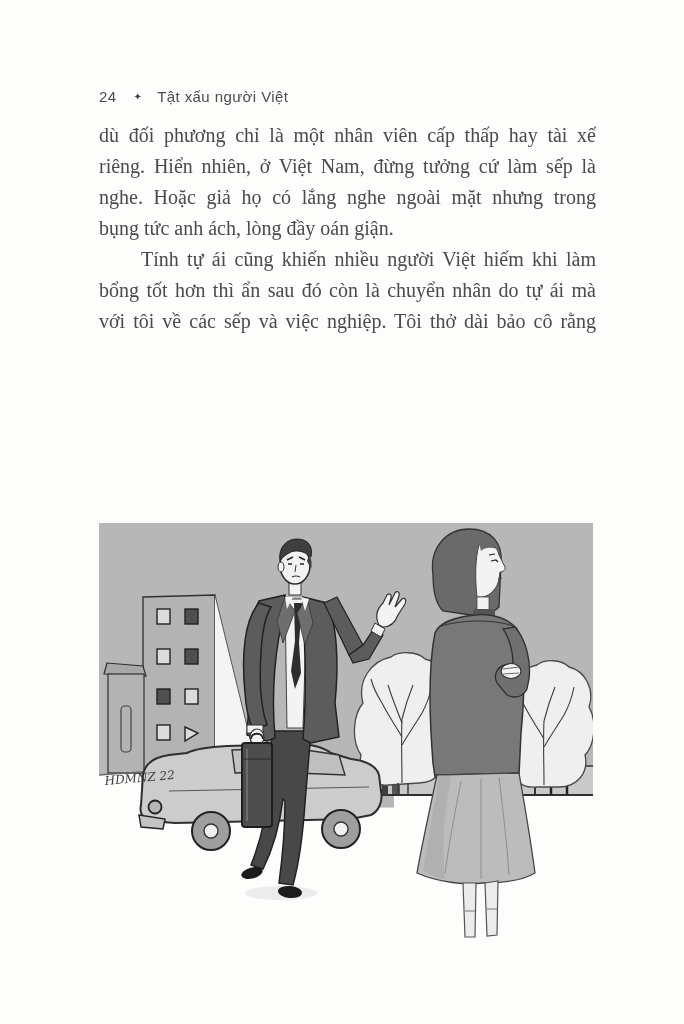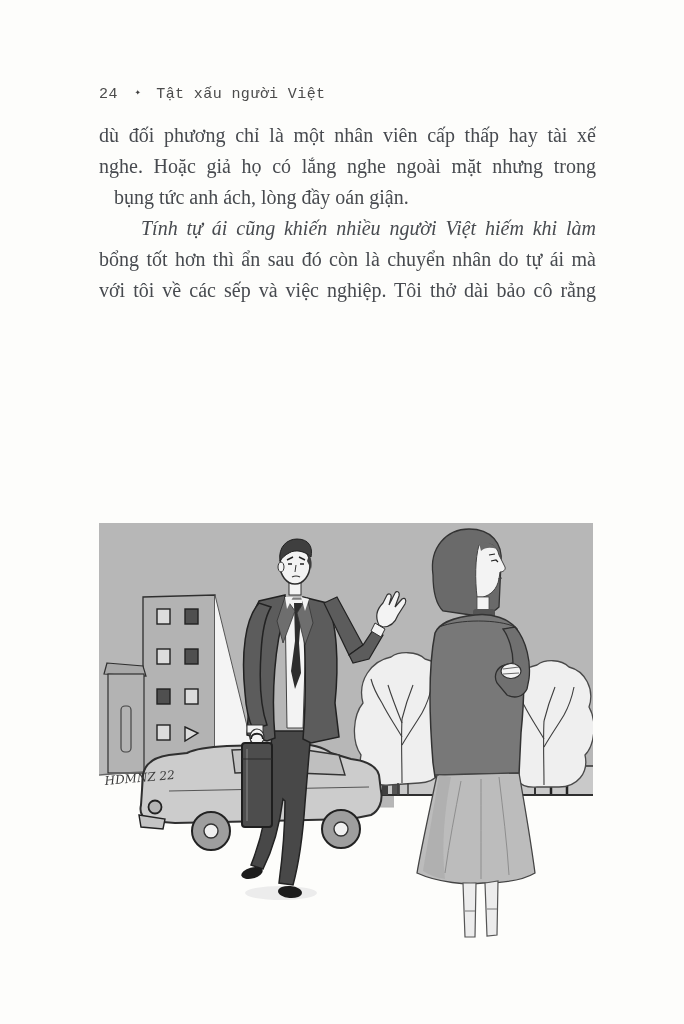--- a/index.html
+++ b/index.html
@@ -10,52 +10,53 @@
     --sweater:#787878; --skirt:#bcbcbc; --tree:#efefef;
   }
   html,body{margin:0;padding:0;background:#e9e9e7;}
   .page{
     position:relative; width:684px; height:1024px; background:var(--paper);
     font-family:"Liberation Serif","DejaVu Serif",serif; overflow:hidden;
     margin:0 auto;
   }
   .header{
     position:absolute; left:99px; top:86px; width:497px; height:20px;
-    display:flex; 
-    font-family:Liberation Mono, monospace;
+    display:flex; align-items:center;
+    font-family:Liberation Sans, sans-serif;
     font-size:15px; letter-spacing:0.4px; color:var(--headertext);
   }
   .header .num{margin-right:17px;}
   .header .sep{font-size:10px; margin-right:15px; color:#3d3d3d;}
   .bodytext{
     position:absolute; left:99px; top:120px; width:497px;
     font-size:20px; color:var(--text);
   }
   .line{
     height:31px; line-height:31px; overflow:hidden;
     text-align:justify; text-align-last:justify;
   }
-  .line.lastline{text-align-last:left;margin-left:15px;}
-  .line.indent{text-indent:42px;font-style:italic;}
+  .line.lastline{text-align-last:left;}
+  .line.indent{text-indent:42px;}
   .illus{position:absolute; left:99px; top:523px; width:494px; height:415px;}
   .illus svg{display:block;}
 </style>
 </head>
 <body>
 
 <div class="page">
 
   <div class="header">
     <span class="num">24</span>
     <span class="sep">✦</span>
     <span class="title">Tật xấu người Việt</span>
   </div>
 
   <div class="bodytext">
       <div class="line">dù đối phương chỉ là một nhân viên cấp thấp hay tài xế</div>
+      <div class="line">riêng. Hiển nhiên, ở Việt Nam, đừng tưởng cứ làm sếp là</div>
       <div class="line">nghe. Hoặc giả họ có lắng nghe ngoài mặt nhưng trong</div>
       <div class="line lastline">bụng tức anh ách, lòng đầy oán giận.</div>
       <div class="line indent">Tính tự ái cũng khiến nhiều người Việt hiếm khi làm</div>
       <div class="line">bổng tốt hơn thì ẩn sau đó còn là chuyển nhân do tự ái mà</div>
       <div class="line">với tôi về các sếp và việc nghiệp. Tôi thở dài bảo cô rằng</div>
     </div>
 
   <div class="illus">
     <svg width="494" height="415" viewBox="0 0 494 415" xmlns="http://www.w3.org/2000/svg">
 

